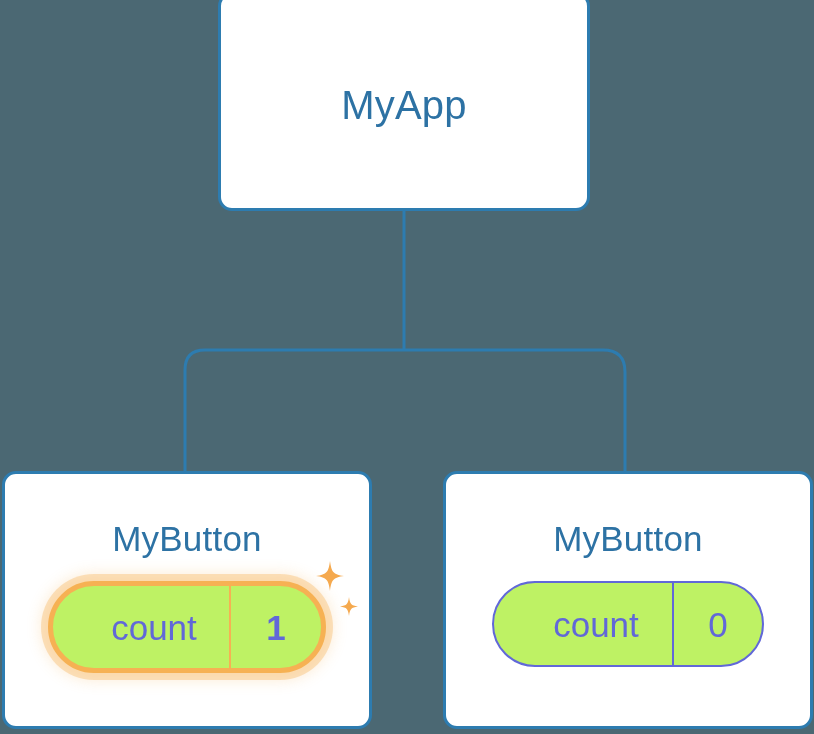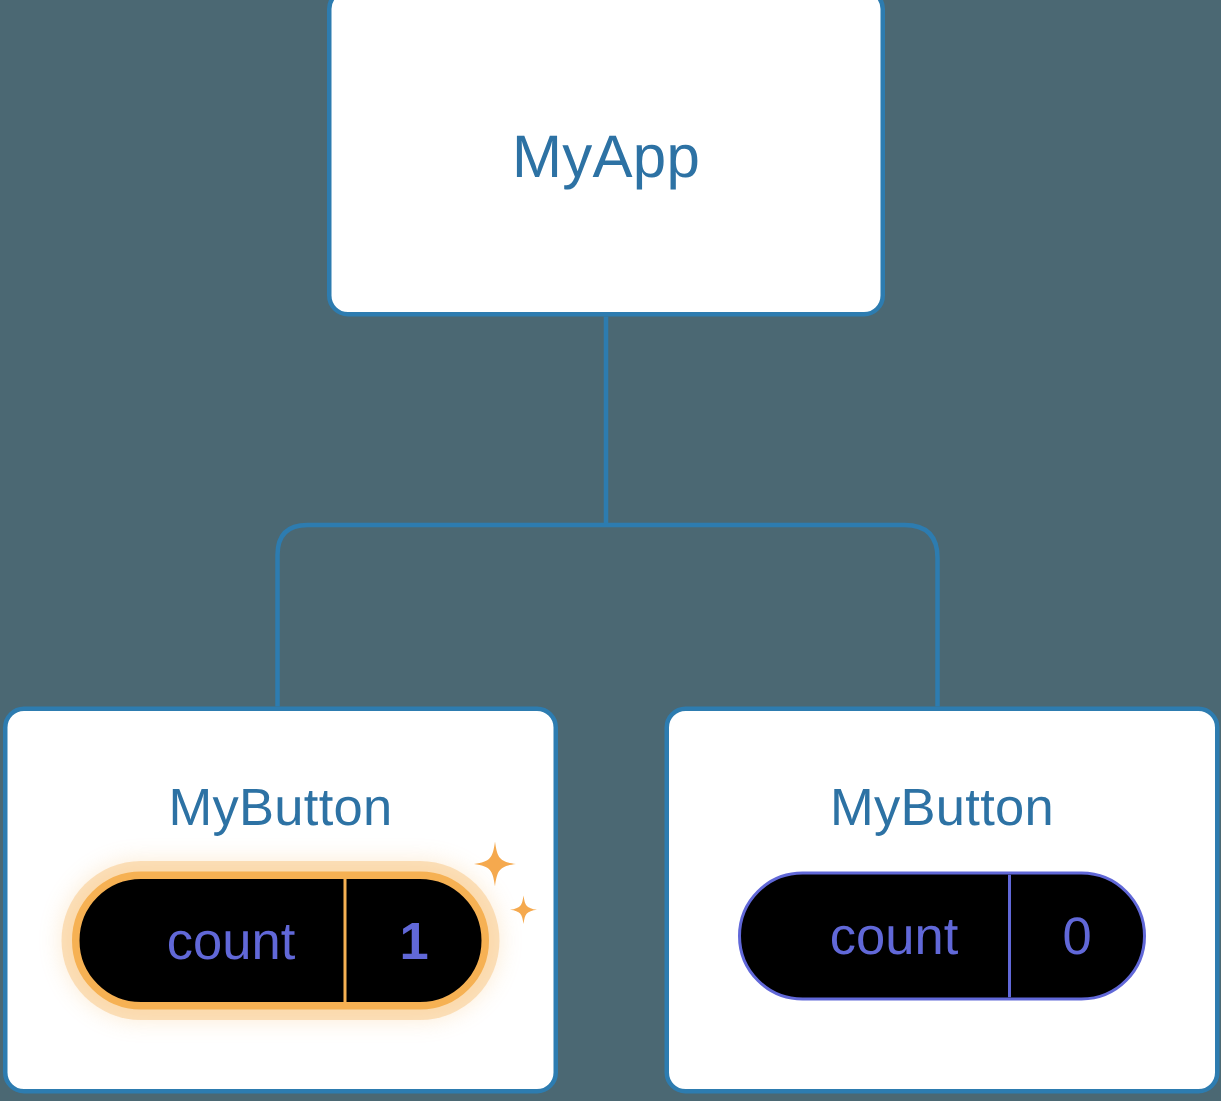--- a/index.html
+++ b/index.html
@@ -84,21 +84,21 @@
     left: 50%;
     transform: translateX(-50%);
     top: 107px;
   }
 
   .pill {
     position: relative;
     display: flex;
     align-items: stretch;
     box-sizing: border-box;
-    background: #000000;
+    background: #bef264;
     border: 2px solid #6168d8;
     border-radius: 999px;
     height: 86px;
     overflow: hidden;
   }
   .pill .cell {
     display: flex;
     align-items: center;
     justify-content: center;
     color: #6168d8;

